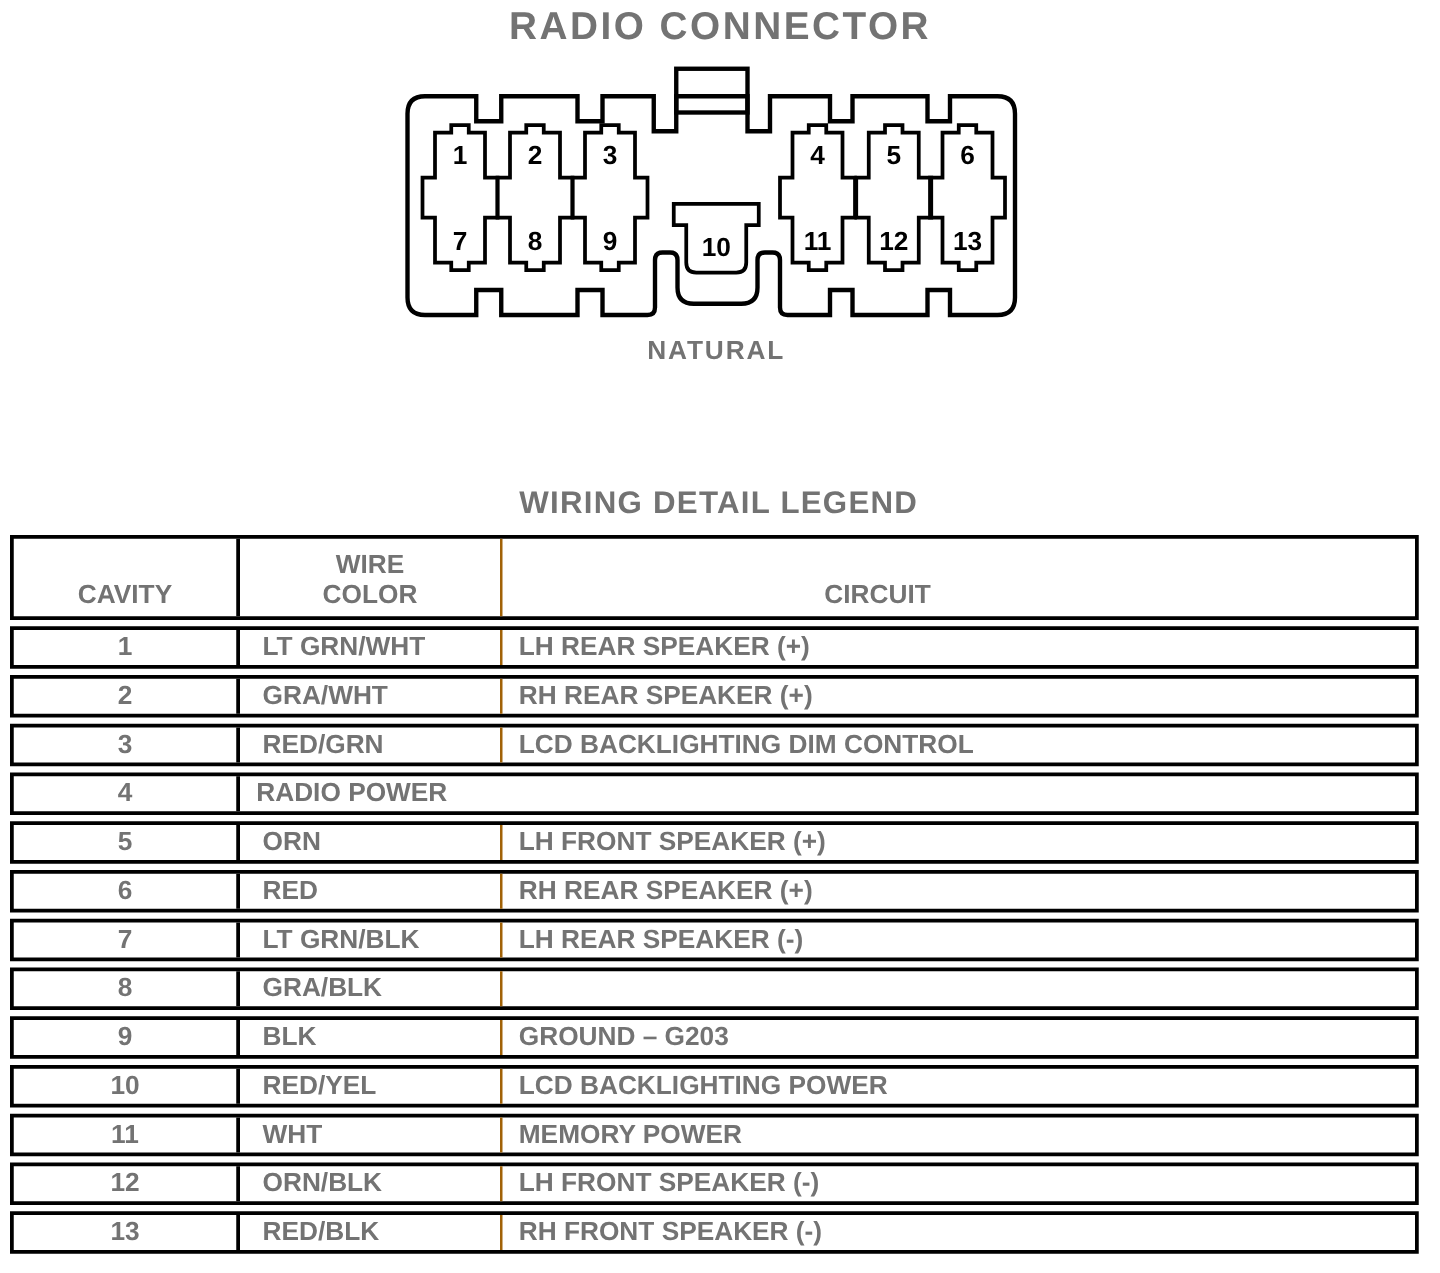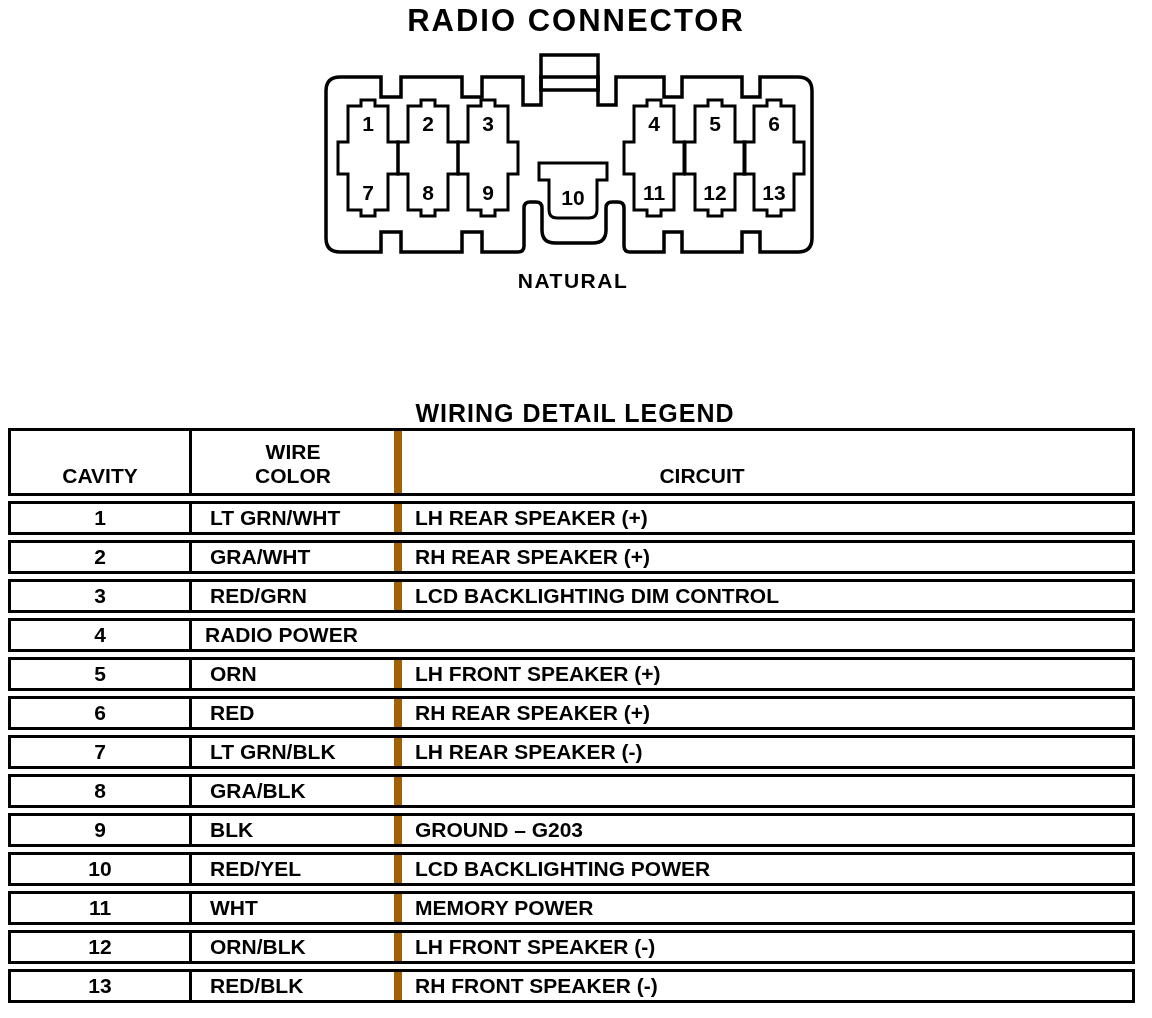--- a/index.html
+++ b/index.html
@@ -1,21 +1,21 @@
 <!DOCTYPE html>
 <html><head>
 <meta charset="utf-8">
 <style>
   html, body { margin: 0; padding: 0; background: #ffffff; }
   .stage {
     position: relative;
     width: 1152px;
     height: 1018px;
     background: #ffffff;
-    color: #000000;
+    color: #737373;
     font-family: "Liberation Sans", "DejaVu Sans", sans-serif;
     font-weight: 700;
     overflow: hidden;
   }
   .title {
     position: absolute;
     top: 3px; left: 6px; width: 1140px;
     text-align: center;
     font-size: 31px;
     letter-spacing: 2px;
@@ -23,21 +23,21 @@
   .connector { position: absolute; left: 324px; top: 52px; }
   .natural {
     position: absolute;
     top: 269px; left: 1px; width: 1144px;
     text-align: center;
     font-size: 21px;
     letter-spacing: 1.5px;
   }
   .legend-title {
     position: absolute;
-    top: 399px; left: 0; width: 1150px;
+    top: 388px; left: 0; width: 1150px;
     text-align: center;
     font-size: 25px;
     letter-spacing: 1px;
   }
   .legend-table { position: absolute; top: 428px; left: 8px; width: 1127px; }
   .legend-row {
     display: grid;
     grid-template-columns: 181px 210px 1fr;
     border: 3px solid #000;
     background: #fff;
@@ -47,21 +47,21 @@
   #legend-body .legend-row { height: 34px; margin-top: 5px; }
   .cell {
     display: flex;
     align-items: center;
     font-size: 21px;
     box-sizing: border-box;
     overflow: hidden;
     white-space: nowrap;
   }
   .cell.cavity { justify-content: center; border-right: 3px solid #000; }
-  .cell.wire { padding-left: 18px; border-right: 8px solid #a16207; }
+  .cell.wire { padding-left: 18px; border-right: 2px solid #a16207; }
   .cell.circuit { padding-left: 13px; }
   .header .cell { align-items: flex-end; padding-bottom: 5px; justify-content: center; }
   .header .cell.wire { padding-left: 0; white-space: pre-line; text-align: center; line-height: 1.15; }
   .header .cell.circuit { padding-left: 0; padding-right: 130px; }
   svg .ln { fill: none; stroke: #000; stroke-width: 3.5; stroke-linejoin: miter; }
   svg .pin-ln { stroke-width: 3; }
   svg text {
     font-family: "Liberation Sans", "DejaVu Sans", sans-serif;
     font-weight: 700;
     font-size: 21px;

